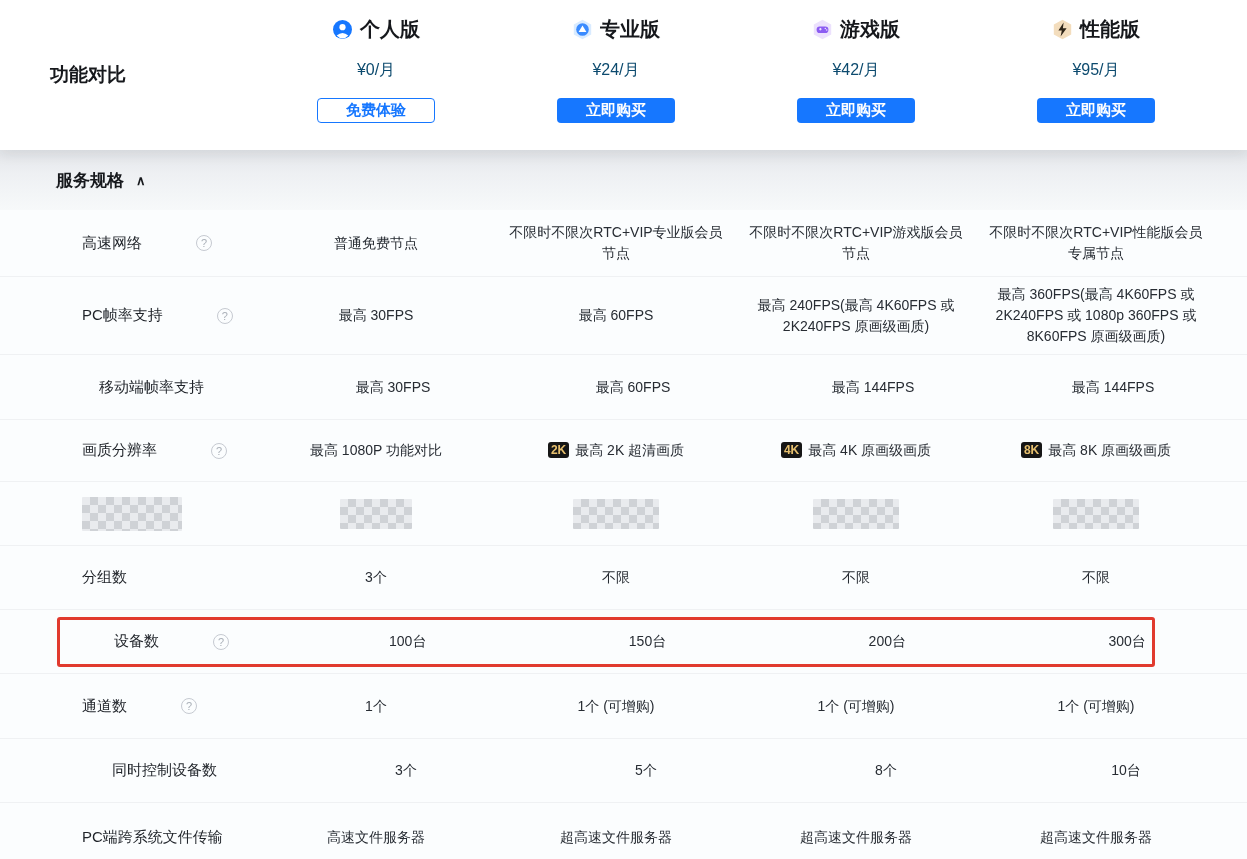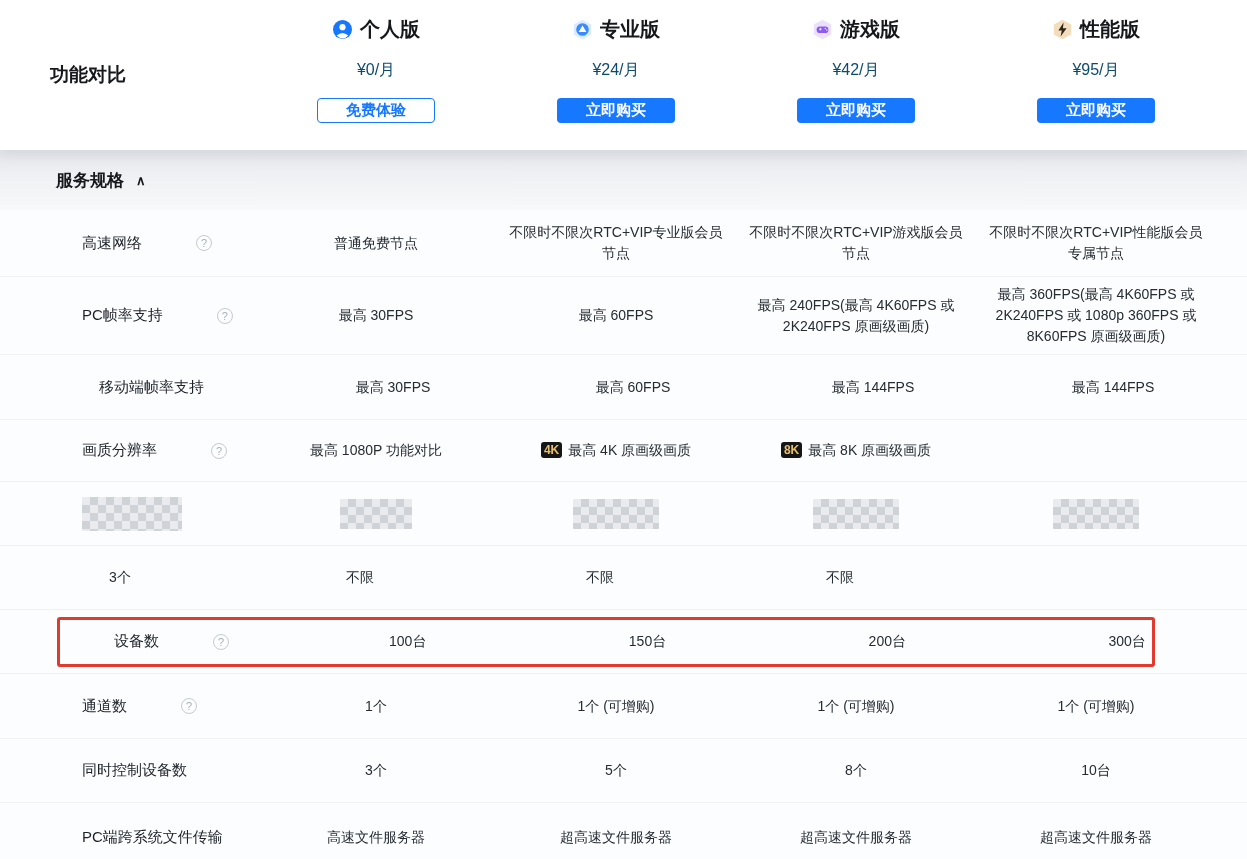--- a/index.html
+++ b/index.html
@@ -180,20 +180,23 @@
       </div>
       <div class="row" style="height: 62px;">
         <div class="label-cell">
           <span class="row-label">画质分辨率</span>
           <span class="help">?</span>
         </div>
         <div class="cell">
           <div class="cell-inner">最高 1080P 功能对比</div>
         </div>
         <div class="cell">
+          <div class="cell-inner"><span class="badge">2K</span>最高 2K 超清画质</div>
+        </div>
+        <div class="cell">
           <div class="cell-inner"><span class="badge">4K</span>最高 4K 原画级画质</div>
         </div>
         <div class="cell">
           <div class="cell-inner"><span class="badge">8K</span>最高 8K 原画级画质</div>
         </div>
       </div>
       <div class="row" style="height: 64px;">
         <div class="label-cell">
           <div class="mosaic" style="width: 100px; height: 34px;"></div>
         </div>
@@ -204,20 +207,23 @@
           <div class="mosaic" style="width: 86px; height: 30px;"></div>
         </div>
         <div class="cell">
           <div class="mosaic" style="width: 86px; height: 30px;"></div>
         </div>
         <div class="cell">
           <div class="mosaic" style="width: 86px; height: 30px;"></div>
         </div>
       </div>
       <div class="row" style="height: 64px;">
+        <div class="label-cell">
+          <span class="row-label">分组数</span>
+        </div>
         <div class="cell">
           <div class="cell-inner">3个</div>
         </div>
         <div class="cell">
           <div class="cell-inner">不限</div>
         </div>
         <div class="cell">
           <div class="cell-inner">不限</div>
         </div>
         <div class="cell">
@@ -254,21 +260,21 @@
         <div class="cell">
           <div class="cell-inner">1个 (可增购)</div>
         </div>
         <div class="cell">
           <div class="cell-inner">1个 (可增购)</div>
         </div>
         <div class="cell">
           <div class="cell-inner">1个 (可增购)</div>
         </div>
       </div>
-      <div class="row" style="height: 64px;">
+      <div class="row" style="height: 64px; padding-left: 30px;">
         <div class="label-cell">
           <span class="row-label">同时控制设备数</span>
         </div>
         <div class="cell">
           <div class="cell-inner">3个</div>
         </div>
         <div class="cell">
           <div class="cell-inner">5个</div>
         </div>
         <div class="cell">

